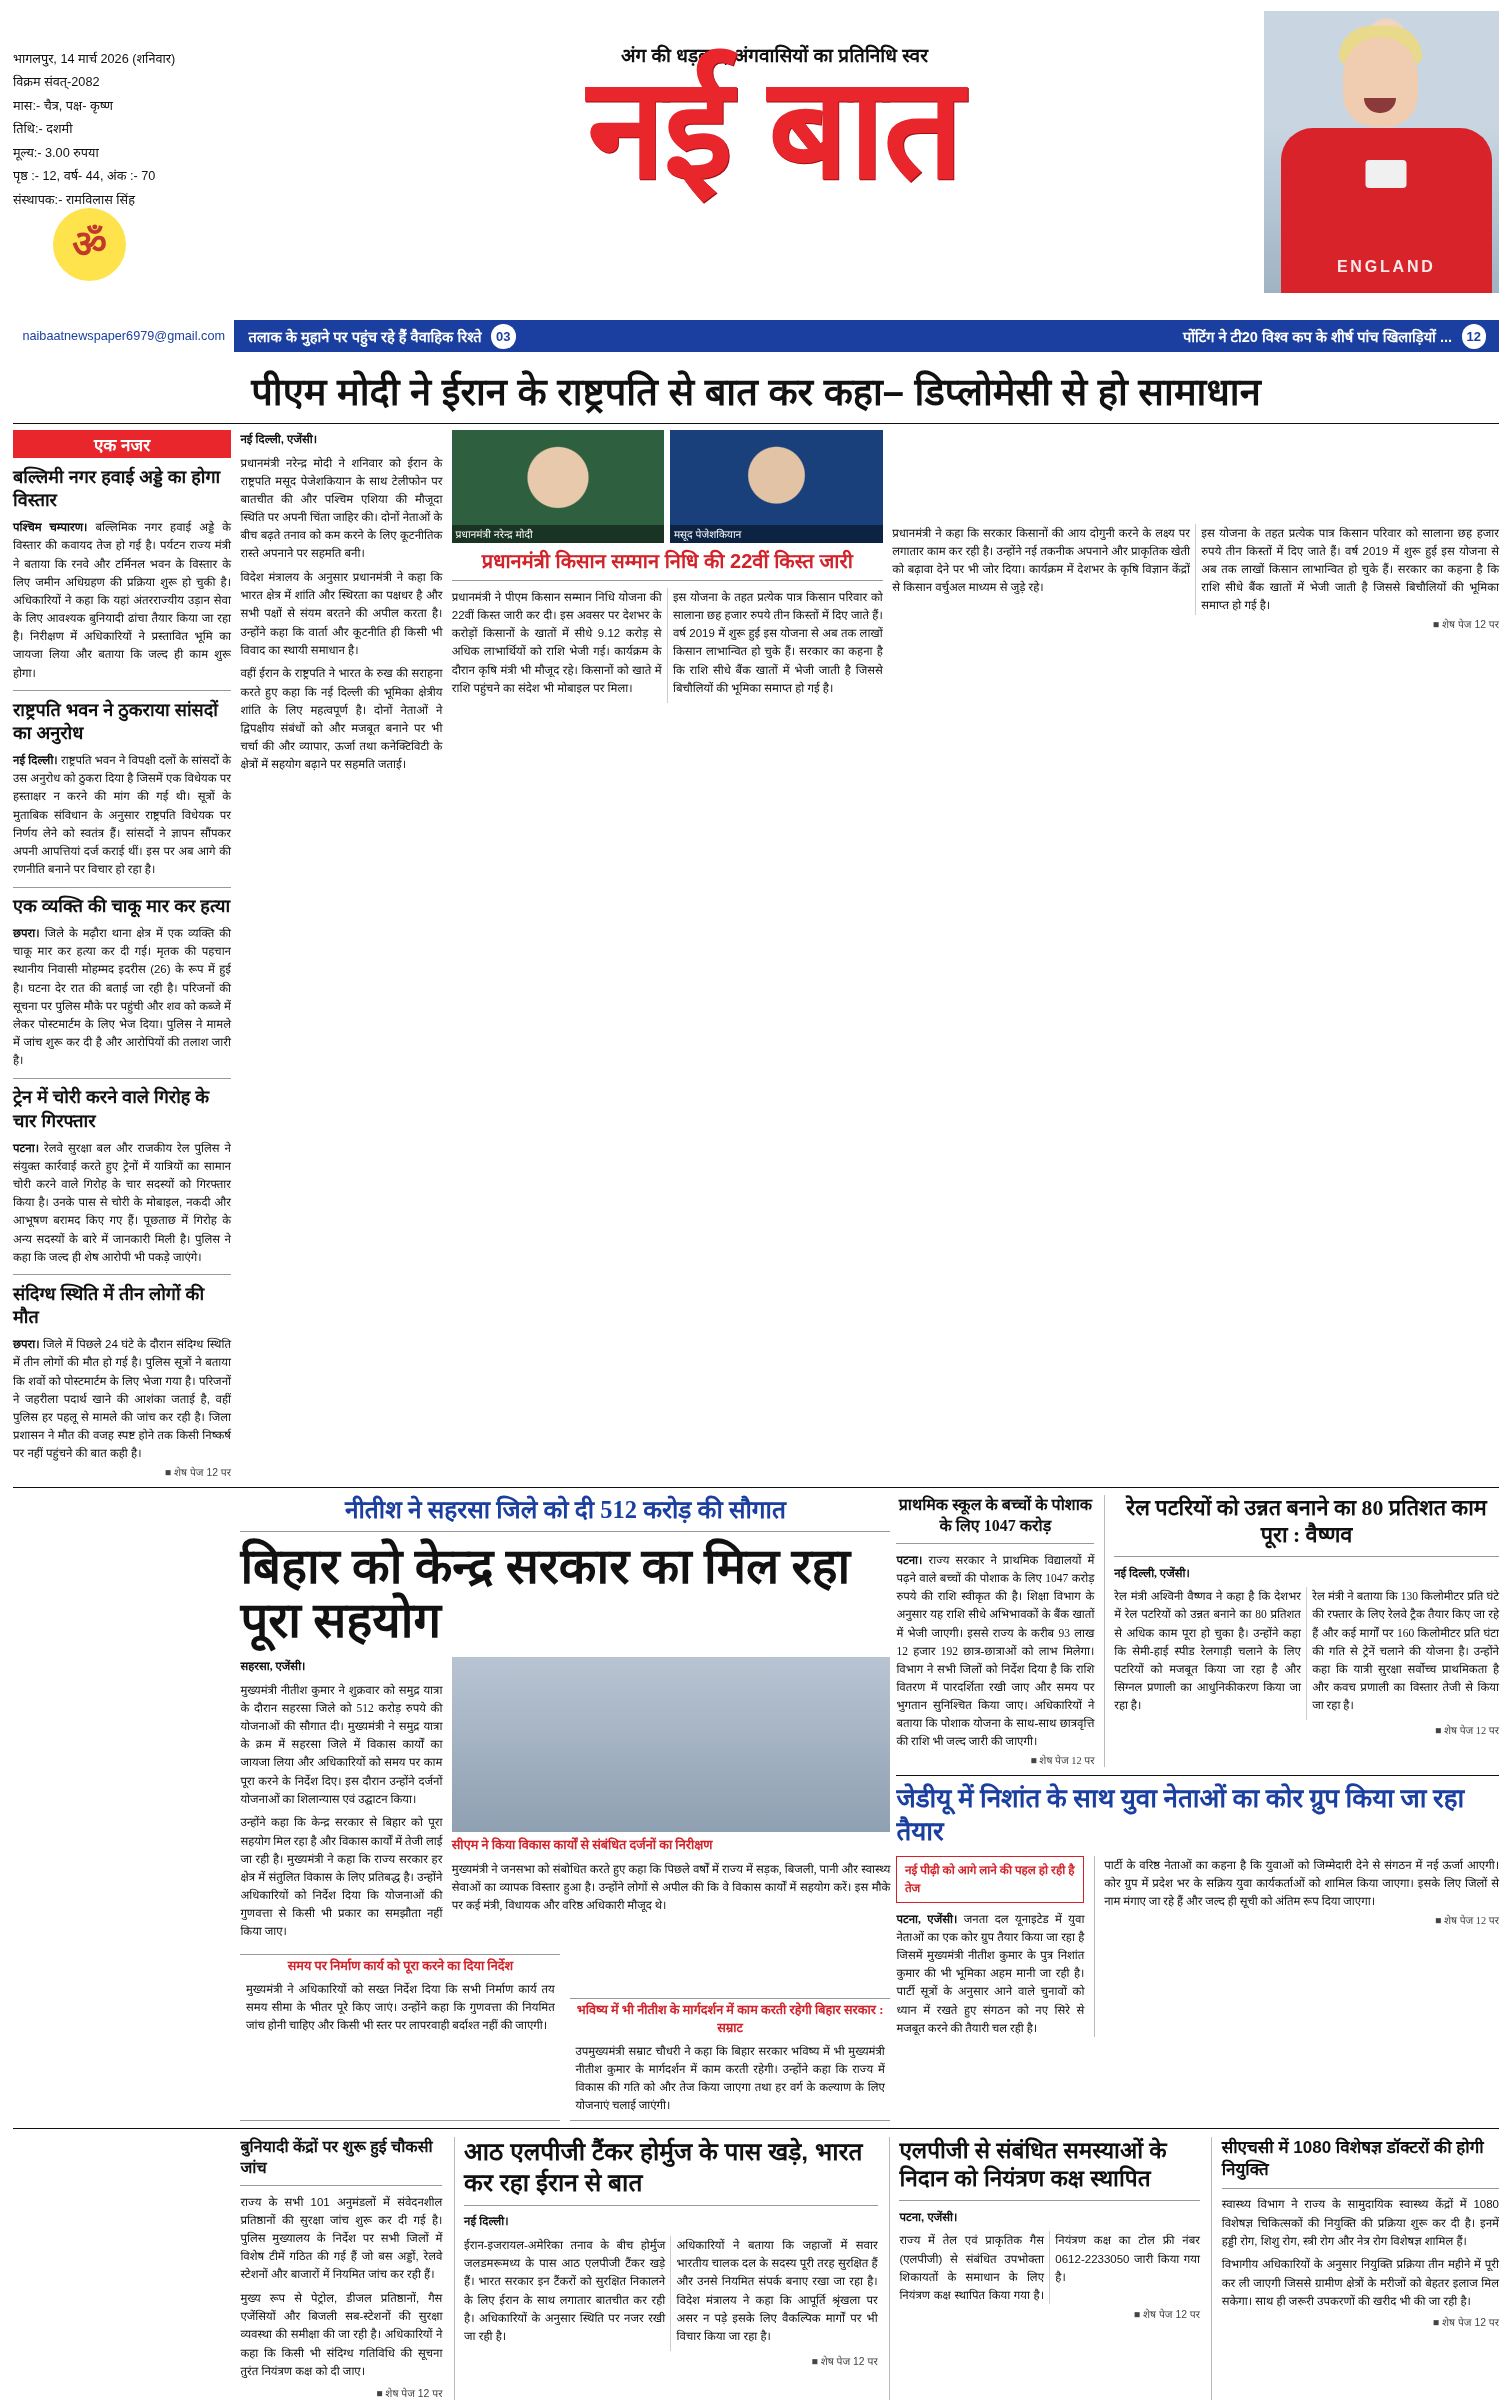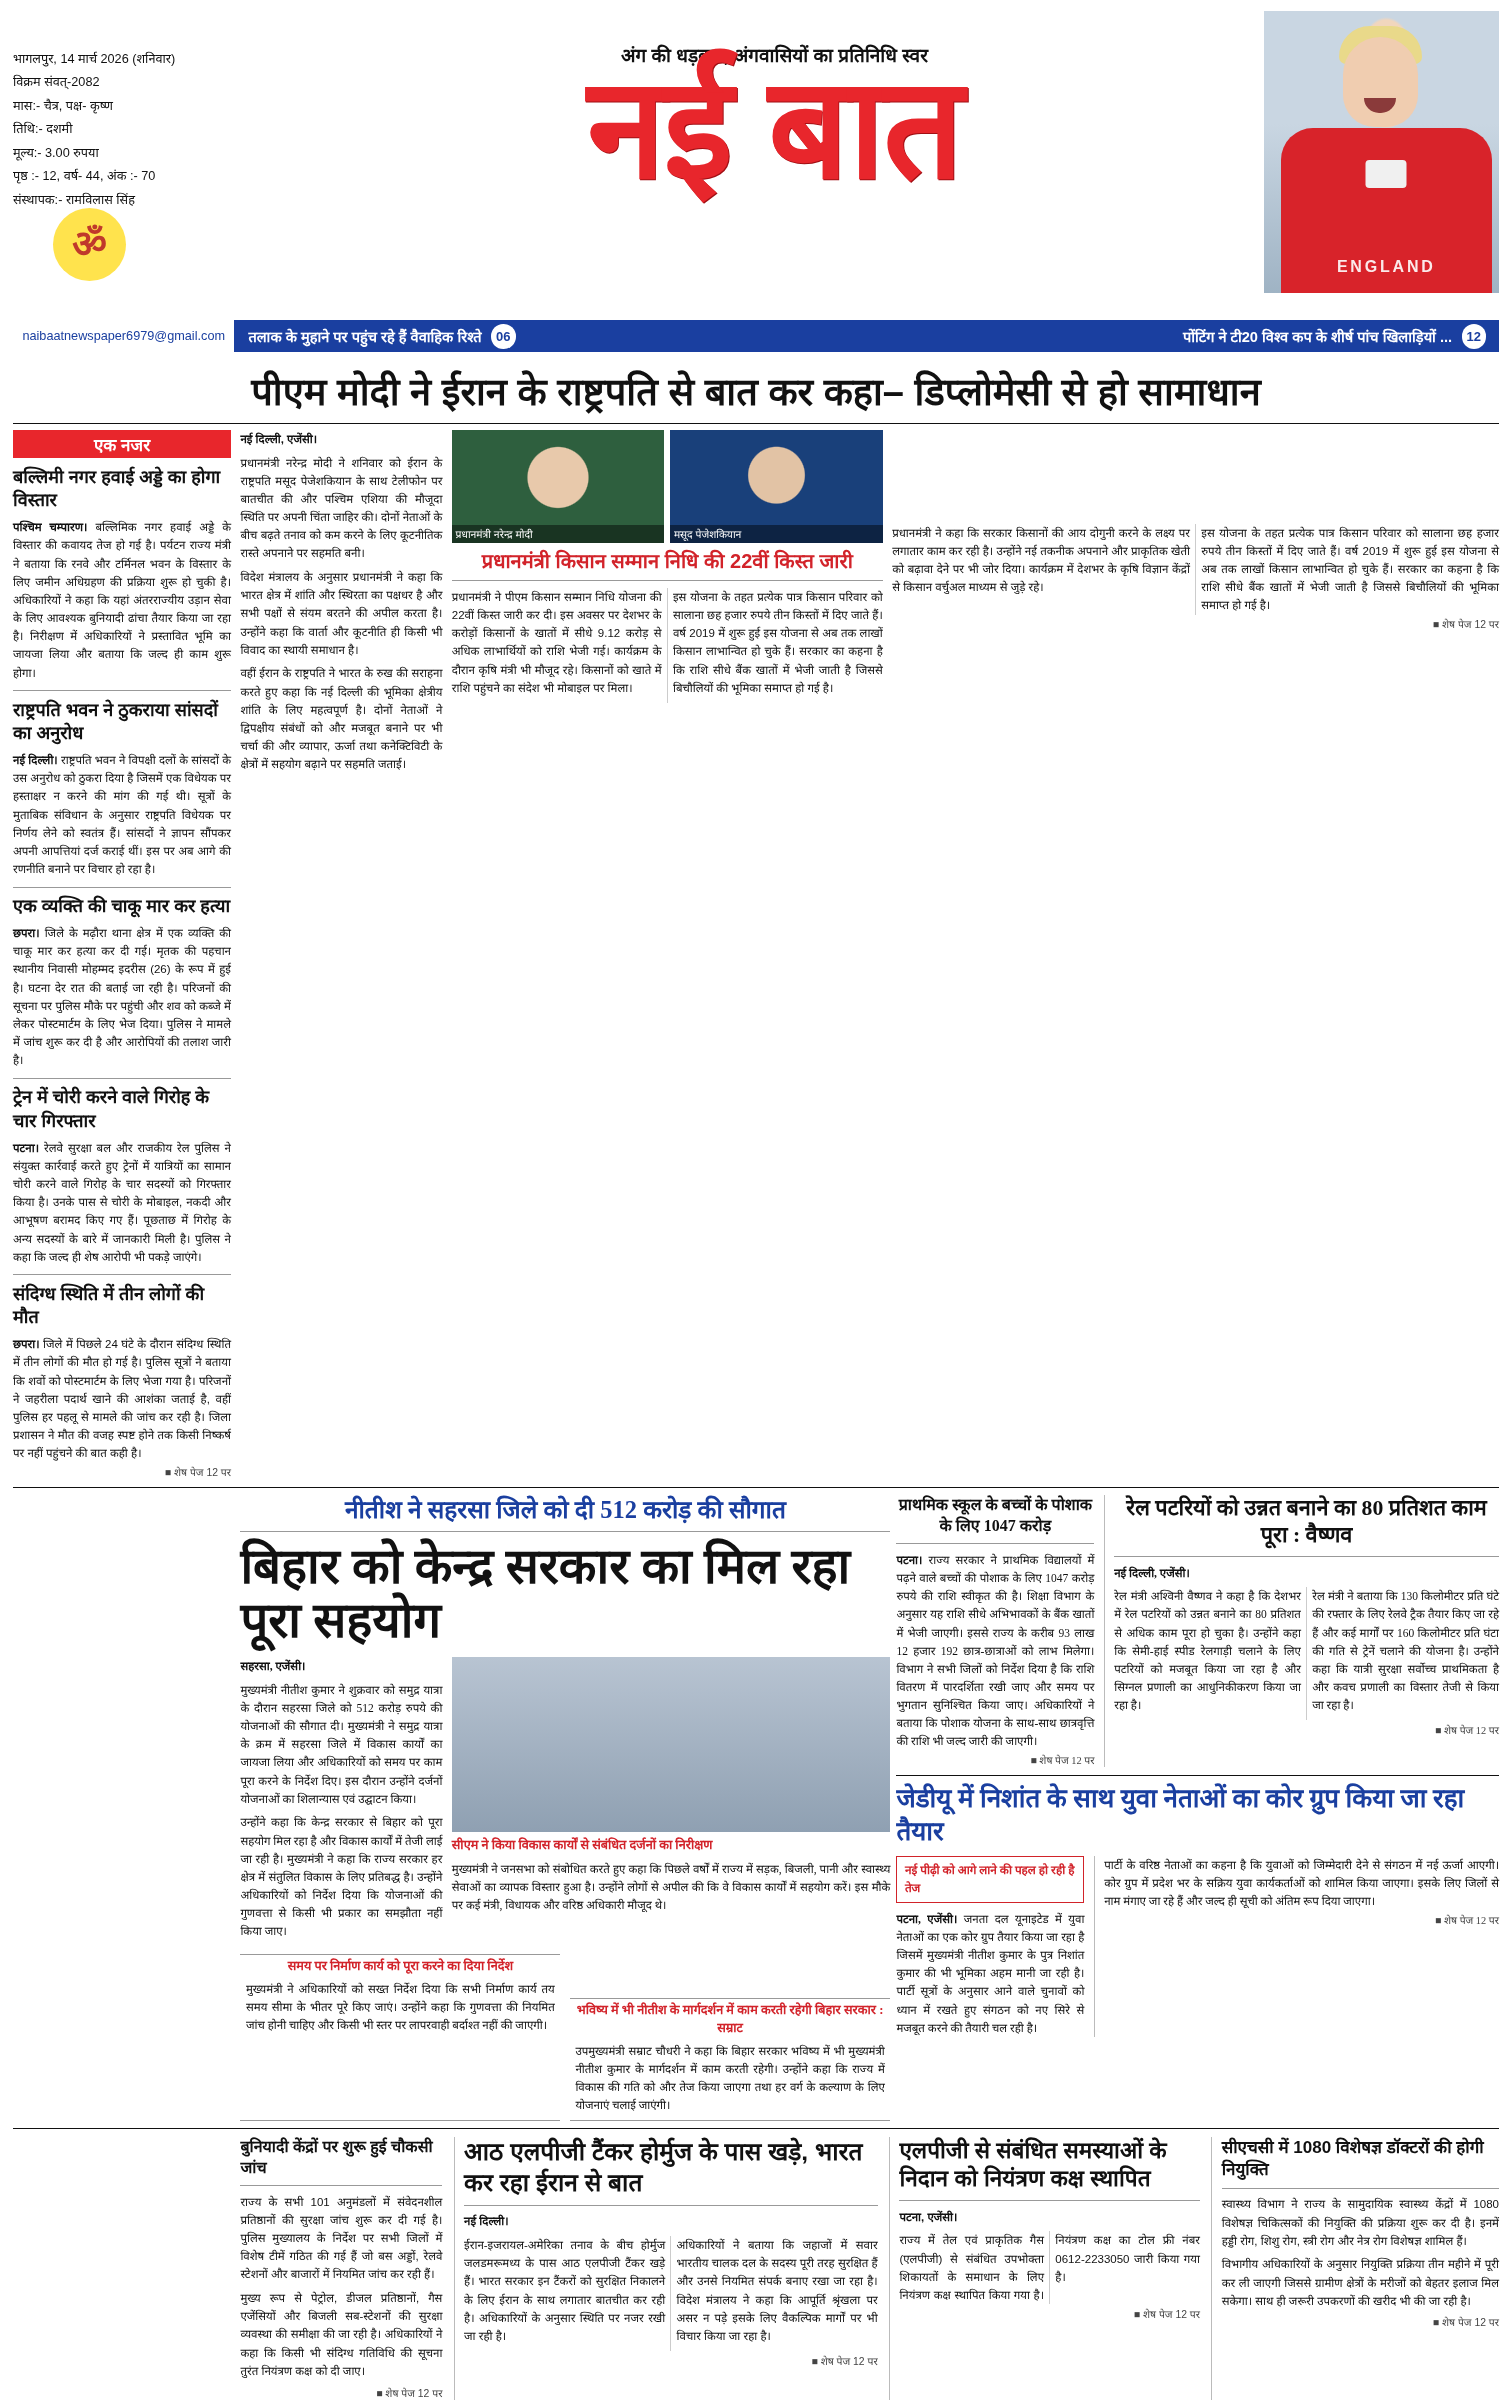--- a/index.html
+++ b/index.html
@@ -129,21 +129,21 @@
           <div class="eng">ENGLAND</div>
         </div>
       </div>
     </div>
   </div>
 
   <div class="bluebar">
     <div class="mail">naibaatnewspaper6979@gmail.com</div>
     <div class="item">
       <span>तलाक के मुहाने पर पहुंच रहे हैं वैवाहिक रिश्ते</span>
-      <span class="pg">06</span>
+      <span class="pg">03</span>
     </div>
     <div class="sep"></div>
     <div class="item">
       <span>पोंटिंग ने टी20 विश्व कप के शीर्ष पांच खिलाड़ियों ...</span>
       <span class="pg">12</span>
     </div>
   </div>
 
   <div class="mainhead">पीएम मोदी ने ईरान के राष्ट्रपति से बात कर कहा– डिप्लोमेसी से हो सामाधान</div>
 

